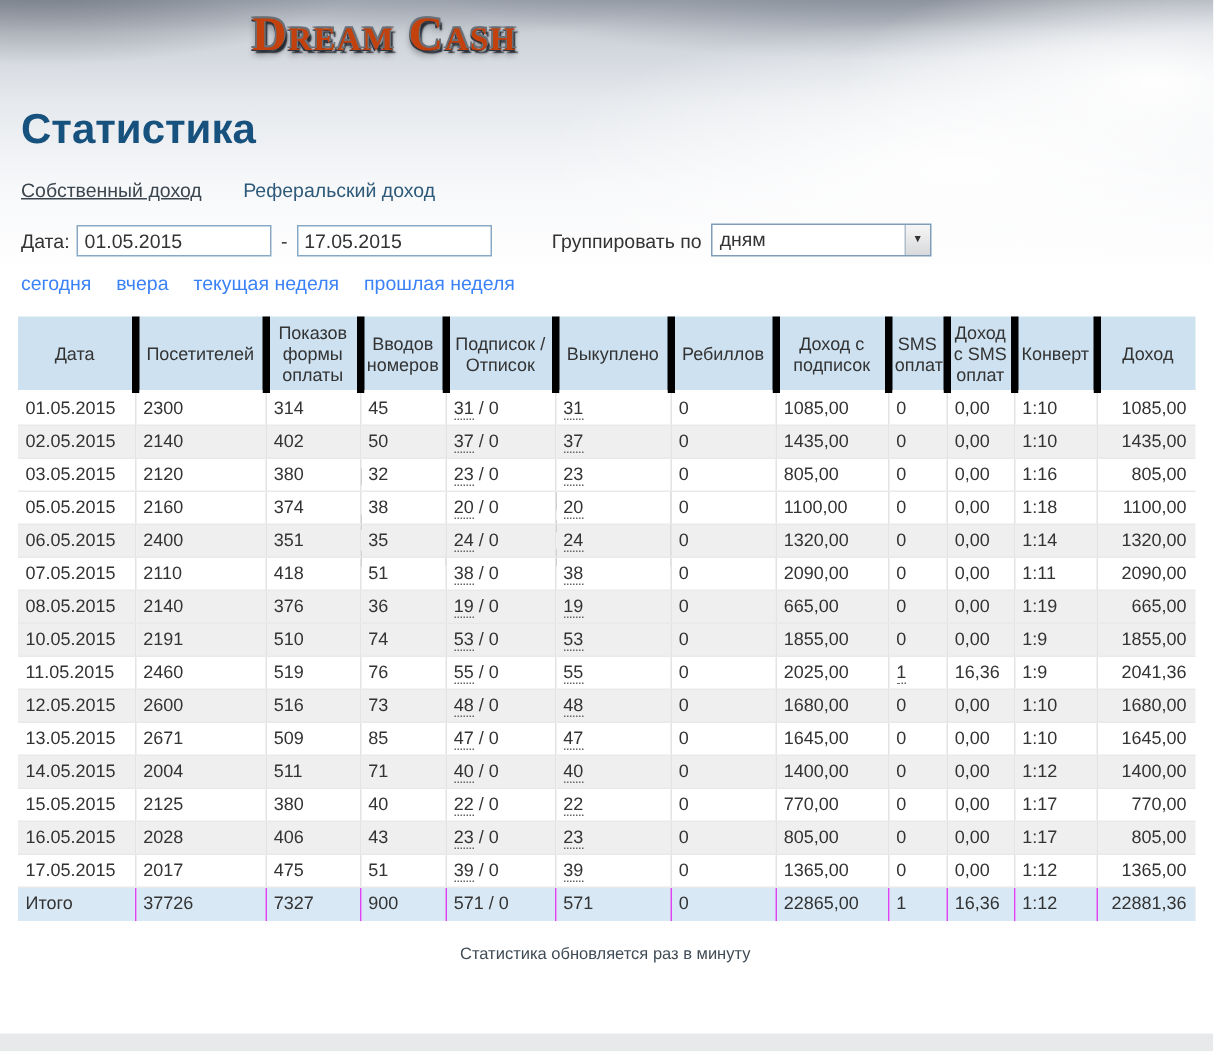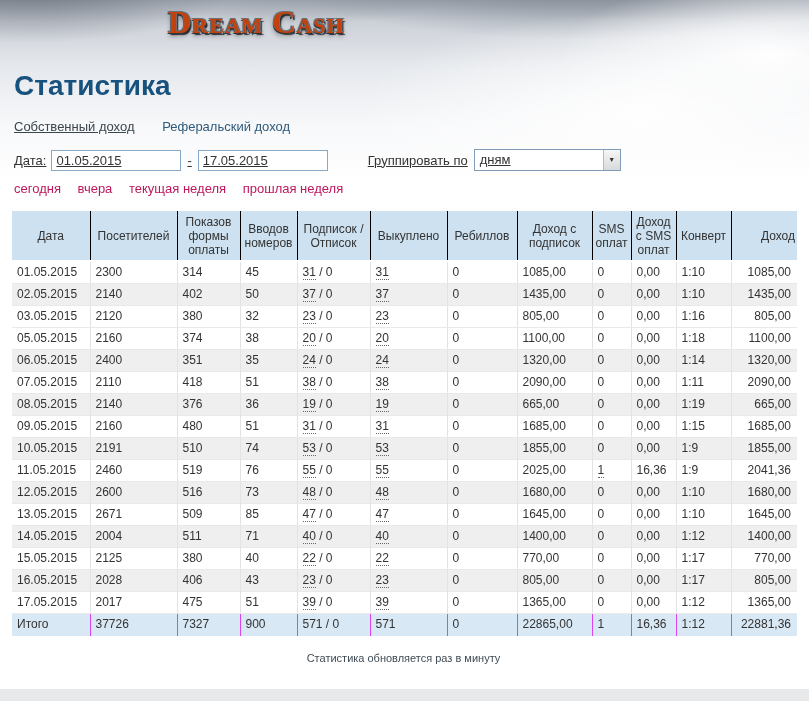--- a/index.html
+++ b/index.html
@@ -27,48 +27,48 @@
   }
 
   .content { position:relative; padding:0 12px; }
   h1.page-title { padding-top:70px; font-size:28px; font-weight:bold; color:#17527e; margin-left:2px; }
 
   .tabs { margin-top:17px; margin-left:2px; font-size:13px; }
   .tabs a { cursor:pointer; }
   .tab-own { color:#3b464e; text-decoration:underline; }
   .tab-ref { color:#2e5a7a; text-decoration:none; margin-left:24px; }
 
-  .filter-row { margin-top:15px; margin-left:2px; font-size:13px; display:flex; align-items:center;text-decoration:underline; }
+  .filter-row { margin-top:15px; margin-left:2px; font-size:13px; display:flex; align-items:center; }
   .filter-row label { margin-right:5px; }
   .date-input {
     width:130px; height:21px; border:1px solid #88a9c6; background:#fff;
     font-family:"Liberation Sans", sans-serif; font-size:13px; color:#333; padding:0 4px;
   }
   .dash { margin:0 6px; }
   .group-label { margin-left:40px; margin-right:6px; }
   .select {
     position:relative; width:147px; height:22px; border:1px solid #7f9db9; background:#fff;
     font-size:13px; line-height:20px; padding-left:5px; cursor:pointer;
   }
   .select .select-btn {
     position:absolute; right:0; top:0; width:17px; height:20px;
     background:linear-gradient(#f6f6f6,#d8d9db); border-left:1px solid #aebdcb;
     text-align:center; font-size:7px; line-height:20px; color:#333; cursor:pointer;
   }
 
   .quick-links { margin-top:10px; margin-left:2px; font-size:13px; }
-  .quick-links a { color:#be185d; text-decoration:none; margin-right:13px; cursor:pointer; }
+  .quick-links a { color:#3b82f6; text-decoration:none; margin-right:13px; cursor:pointer; }
 
   table.stats { margin-top:15px; border-collapse:collapse; table-layout:fixed; width:785px; font-size:12px; }
   table.stats th {
     background:#cde1f0; color:#333; font-weight:normal; text-align:center;
     vertical-align:middle; height:50px; padding:2px 2px; line-height:14px;
-    border-right:1px solid #000000; border-bottom:2px solid #fff;
-  }
-  table.stats th:last-child { border-right:none;text-align:right; }
+    border-right:5px solid #000000; border-bottom:2px solid #fff;
+  }
+  table.stats th:last-child { border-right:none; }
   table.stats td {
     padding:3px 4px 3px 5px; height:22px; line-height:15px; vertical-align:middle;
     border-right:1px solid #e3e3e3; border-bottom:1px solid #e9e9e9; white-space:nowrap; overflow:hidden;
   }
   table.stats td:last-child { border-right:none; text-align:right; padding-right:6px; }
   table.stats tbody tr.even { background:#efefef; }
   table.stats tbody tr.odd { background:#ffffff; }
   table.stats tfoot td {
     background:#d8e8f4; border-right:1px solid #d946ef; border-bottom:none; 
   }
@@ -243,34 +243,20 @@
             <td>36</td>
             <td><span class="dlink">19</span> / 0</td>
             <td><span class="dlink">19</span></td>
             <td>0</td>
             <td>665,00</td>
             <td>0</td>
             <td>0,00</td>
             <td>1:19</td>
             <td>665,00</td>
           </tr>
-          <tr class="odd">
-            <td>09.05.2015</td>
-            <td>2160</td>
-            <td>480</td>
-            <td>51</td>
-            <td><span class="dlink">31</span> / 0</td>
-            <td><span class="dlink">31</span></td>
-            <td>0</td>
-            <td>1685,00</td>
-            <td>0</td>
-            <td>0,00</td>
-            <td>1:15</td>
-            <td>1685,00</td>
-          </tr>
           <tr class="even">
             <td>10.05.2015</td>
             <td>2191</td>
             <td>510</td>
             <td>74</td>
             <td><span class="dlink">53</span> / 0</td>
             <td><span class="dlink">53</span></td>
             <td>0</td>
             <td>1855,00</td>
             <td>0</td>

